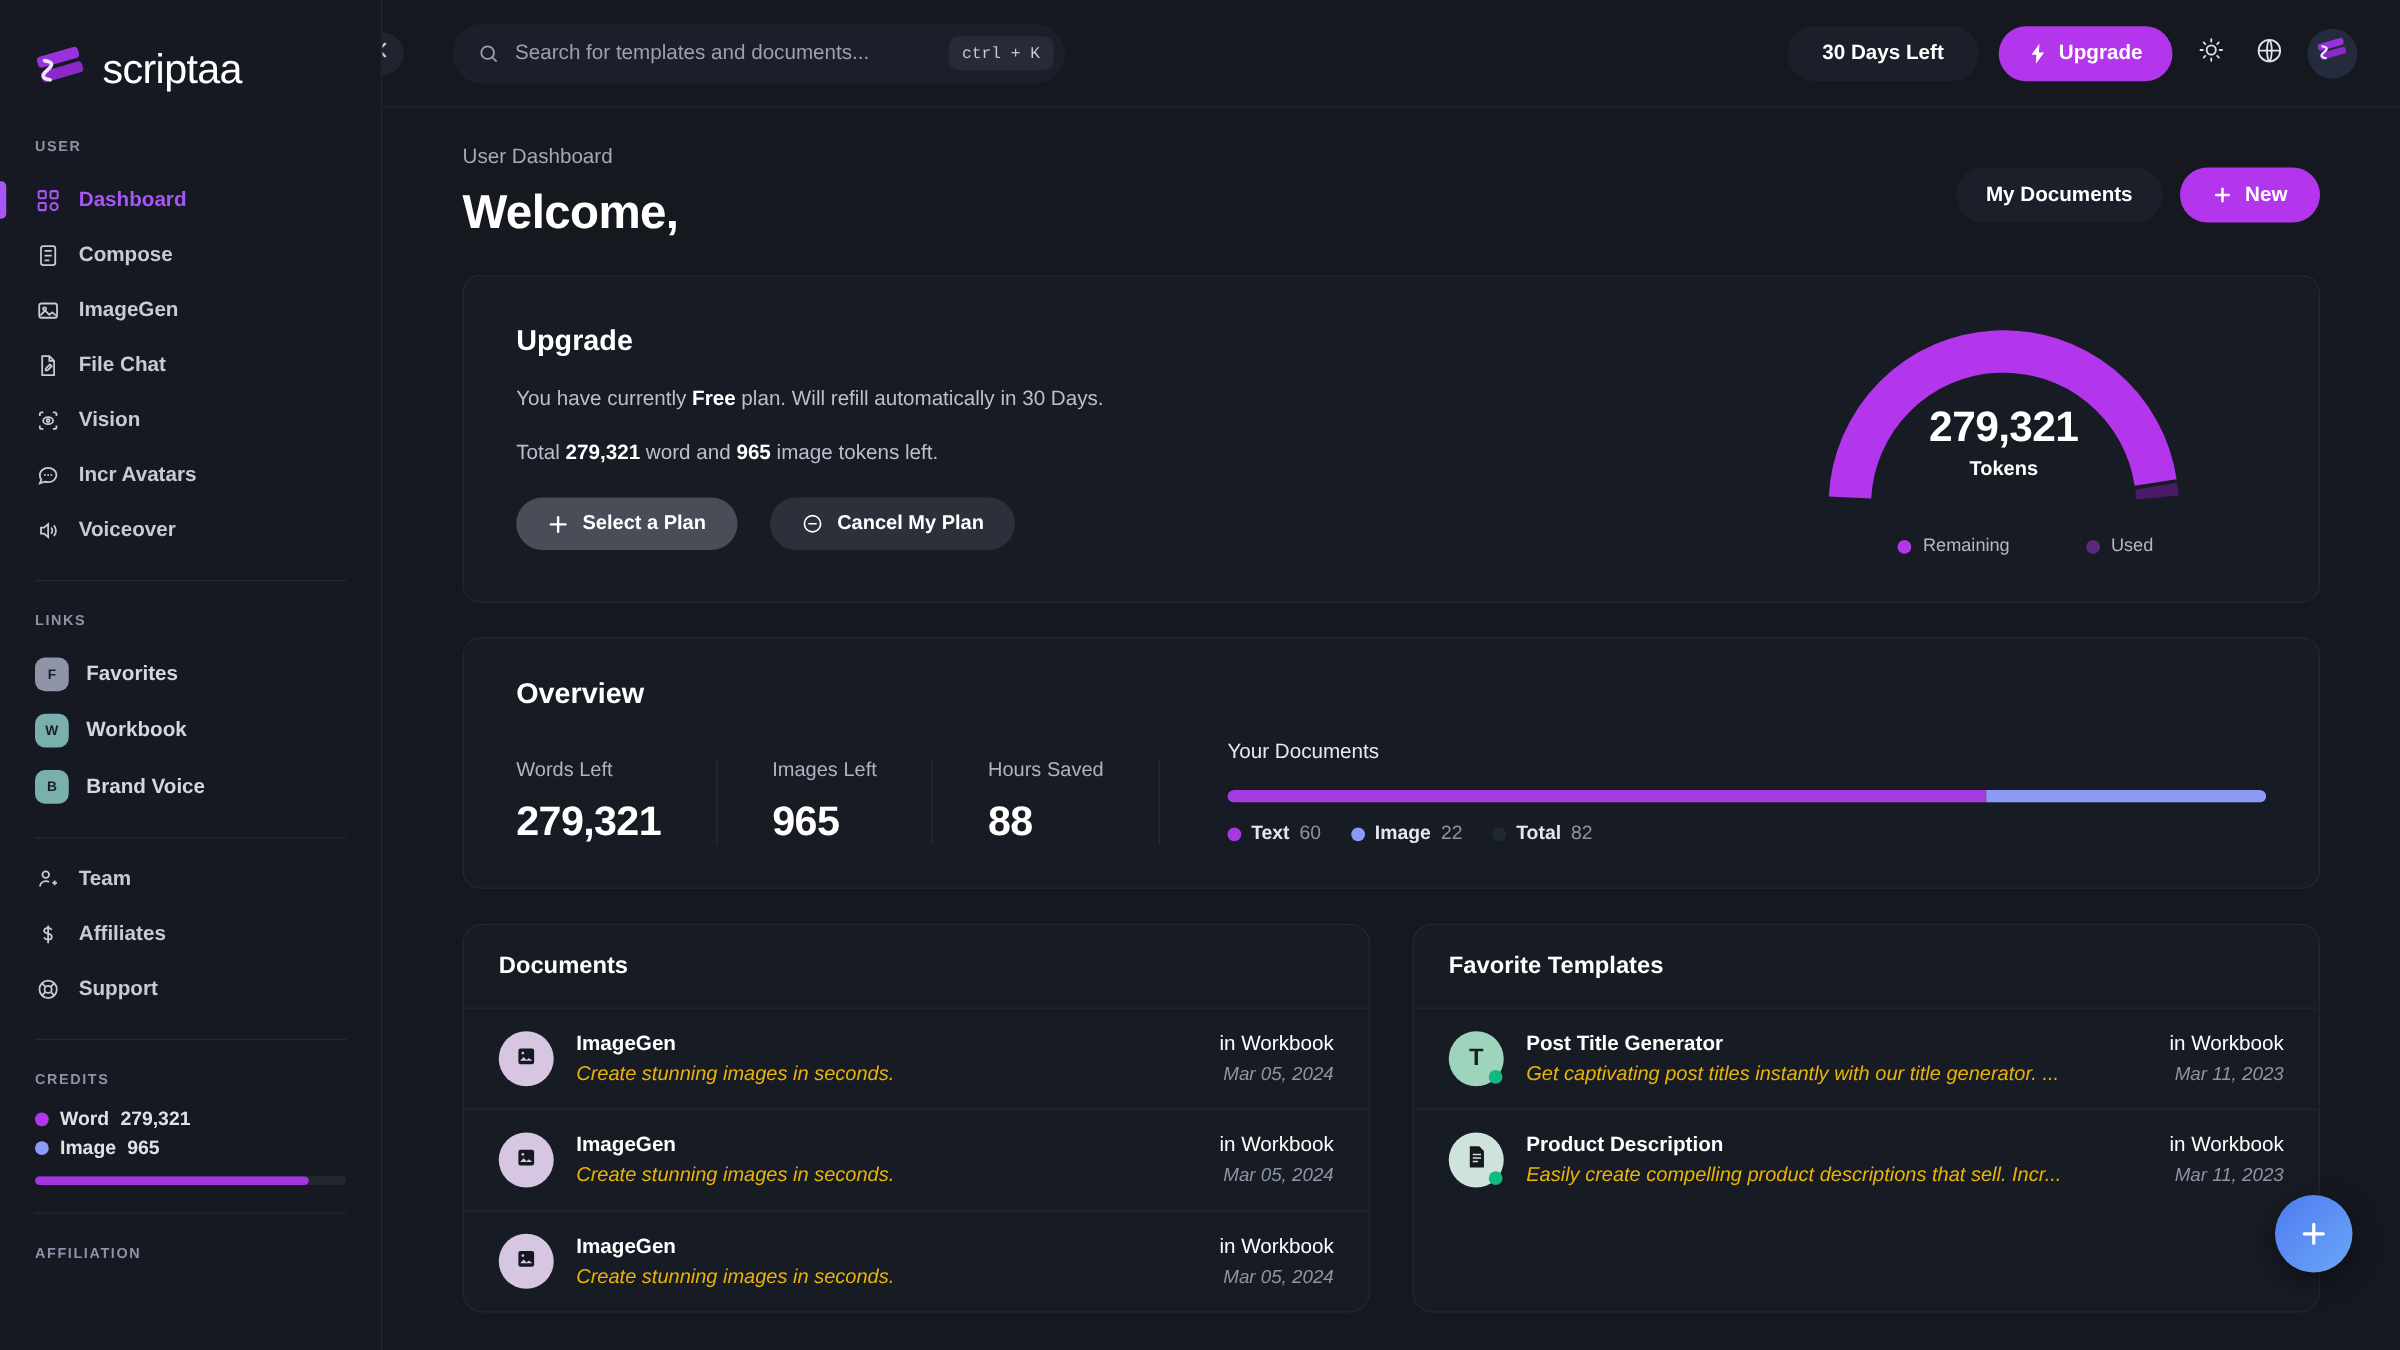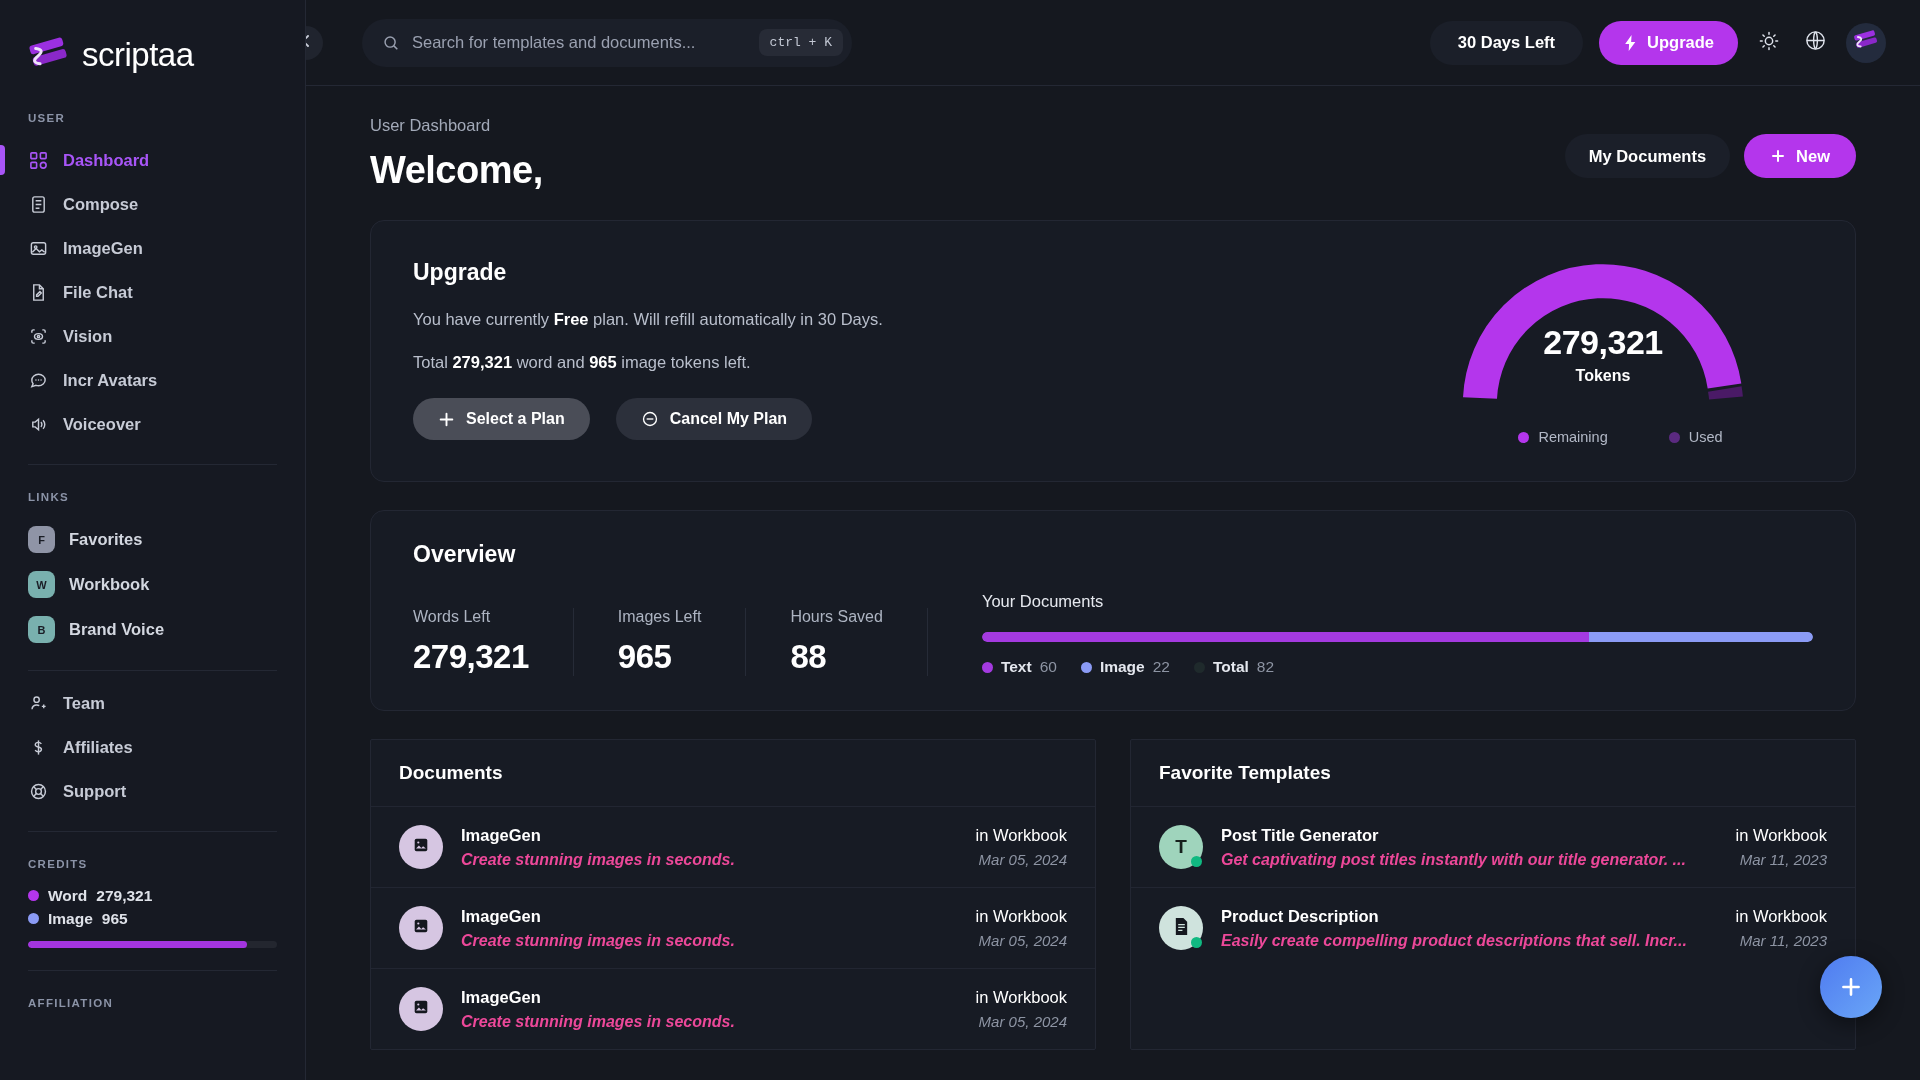--- a/index.html
+++ b/index.html
@@ -160,29 +160,29 @@
   .docs-chart { flex: 1; padding-left: 10px; }
   .docs-title { font-size: 16.5px; color: #e6e9ef; }
   .docs-bar { height: 10px; border-radius: 5px; background: #262b37; margin-top: 21px; display: flex; overflow: hidden; }
   .docs-bar i { display: block; height: 100%; }
   .docs-legend { display: flex; gap: 24px; margin-top: 16px; align-items: center; }
   .dlg { display: flex; align-items: center; gap: 8px; font-size: 15.5px; font-weight: bold; color: #e4e7ee; }
   .dlg .num { color: #8d94a3; font-weight: normal; }
 
   
   .panels { display: flex; gap: 34px; margin-top: 28px; }
-  .panel { flex: 1; background: #171b24; border: 1px solid #232733; border-radius: 2px; overflow: hidden; }
+  .panel { flex: 1; background: #171b24; border: 1px solid #232733; border-radius: 16px; overflow: hidden; }
   .panel-head { padding: 22px 28px; font-size: 19px; font-weight: bold; color: #ffffff; border-bottom: 1px solid #222632; }
   .row { display: flex; align-items: center; gap: 18px; padding: 18px 28px; border-bottom: 1px solid #222632; cursor: pointer; }
   .row:last-child { border-bottom: 0; }
   .rw-avatar { width: 44px; height: 44px; border-radius: 50%; flex: 0 0 44px; display: flex; align-items: center; justify-content: center; position: relative; }
   .rw-avatar .badge { position: absolute; right: 1px; bottom: 2px; width: 11px; height: 11px; border-radius: 50%; background: #10b981; }
   .rw-main { flex: 1; min-width: 0; }
   .rw-title { font-size: 16.5px; font-weight: bold; color: #ffffff; }
-  .rw-desc { font-size: 16px; font-style: italic; color: #ec4899; margin-top: 6px; white-space: nowrap; overflow: hidden; text-overflow: ellipsis; font-weight: bold; }
+  .rw-desc { font-size: 16px; font-style: italic; color: #eab308; margin-top: 6px; white-space: nowrap; overflow: hidden; text-overflow: ellipsis; }
   .rw-right { text-align: right; flex: 0 0 auto; }
   .rw-wb { font-size: 16.5px; color: #ffffff; }
   .rw-date { font-size: 15px; font-style: italic; color: #8d94a3; margin-top: 6px; }
 
   .fab {
     position: absolute; right: 38px; bottom: 62px;
     width: 62px; height: 62px; border-radius: 50%;
     background: linear-gradient(135deg,#4f7bf0,#6aa6f7);
     display: flex; align-items: center; justify-content: center;
     color: #fff; font-size: 32px; cursor: pointer; z-index: 30;

